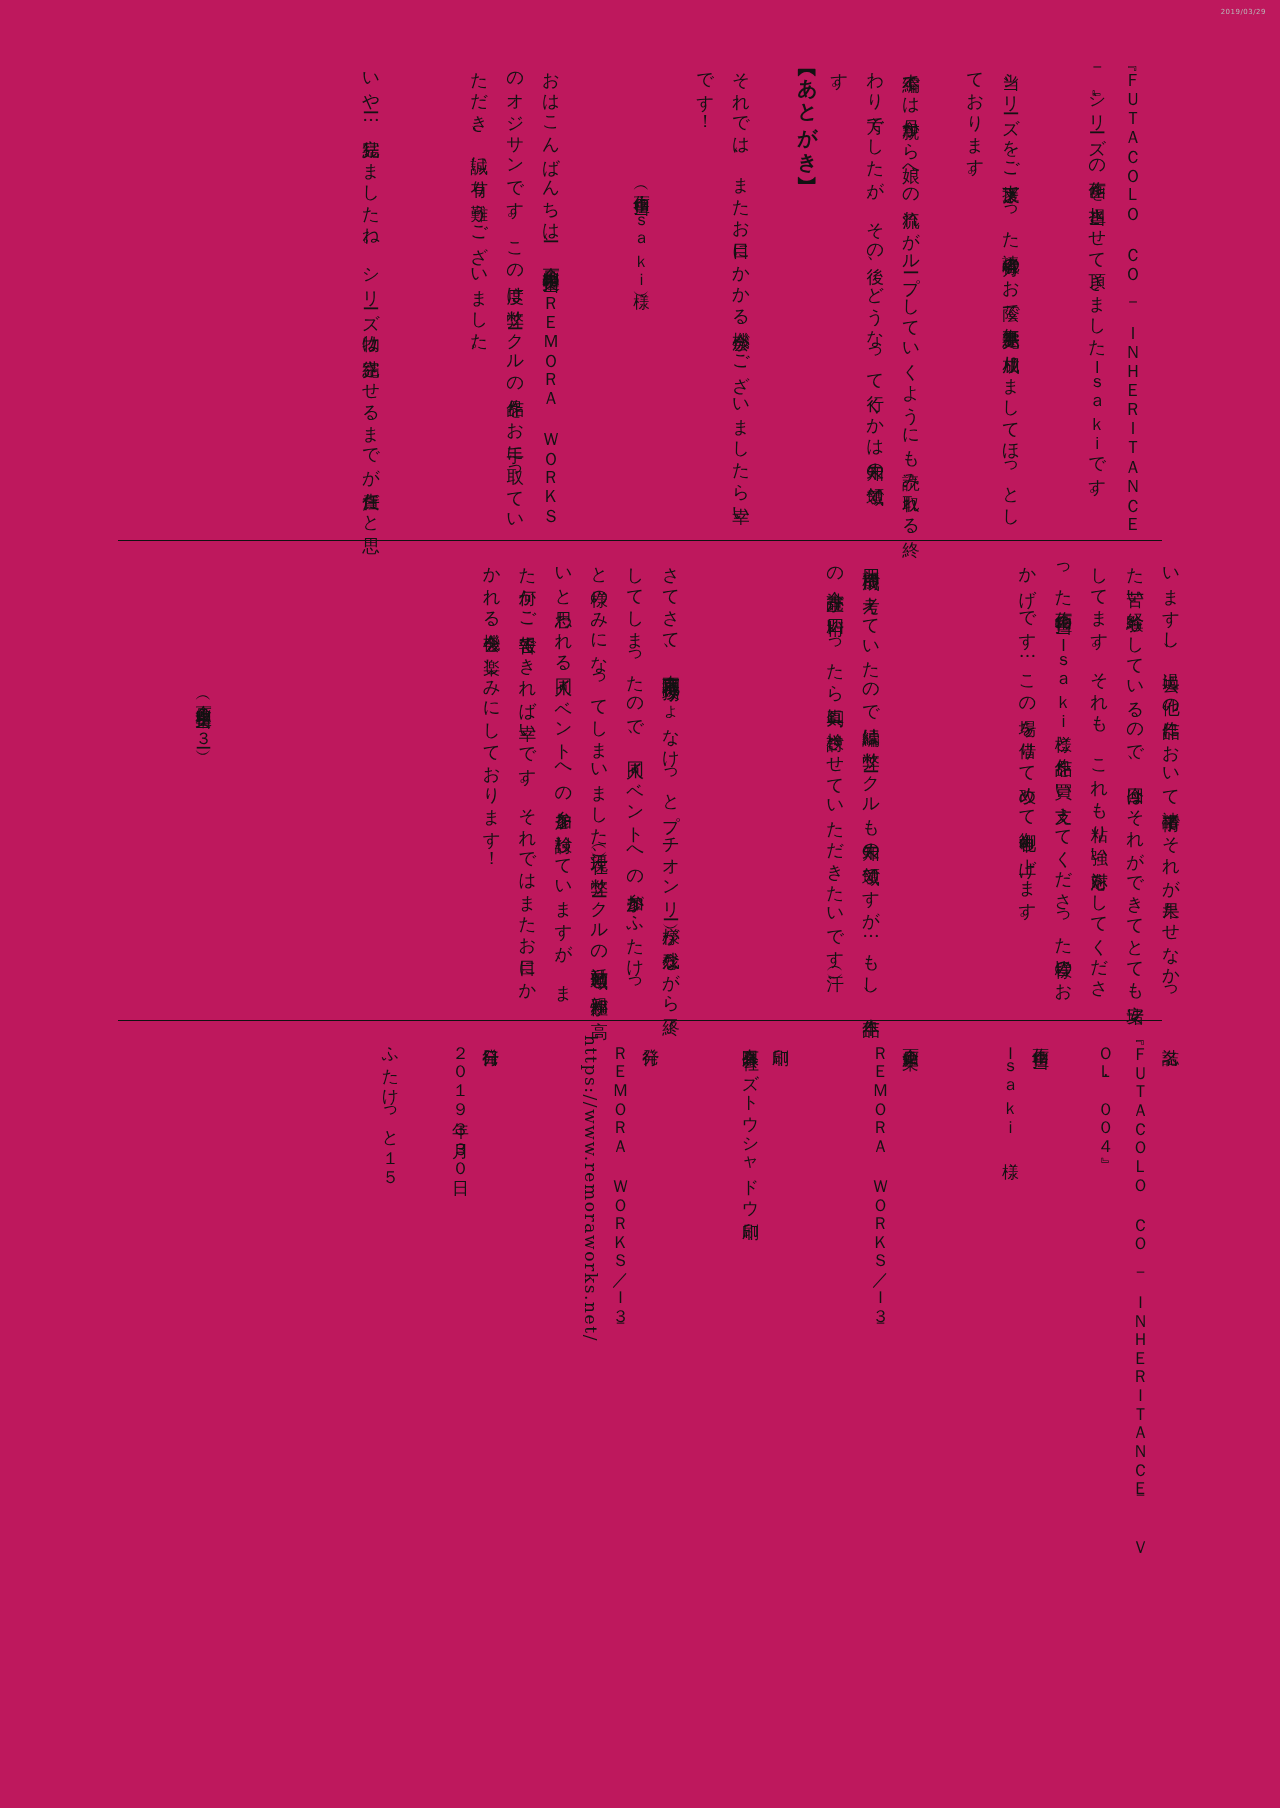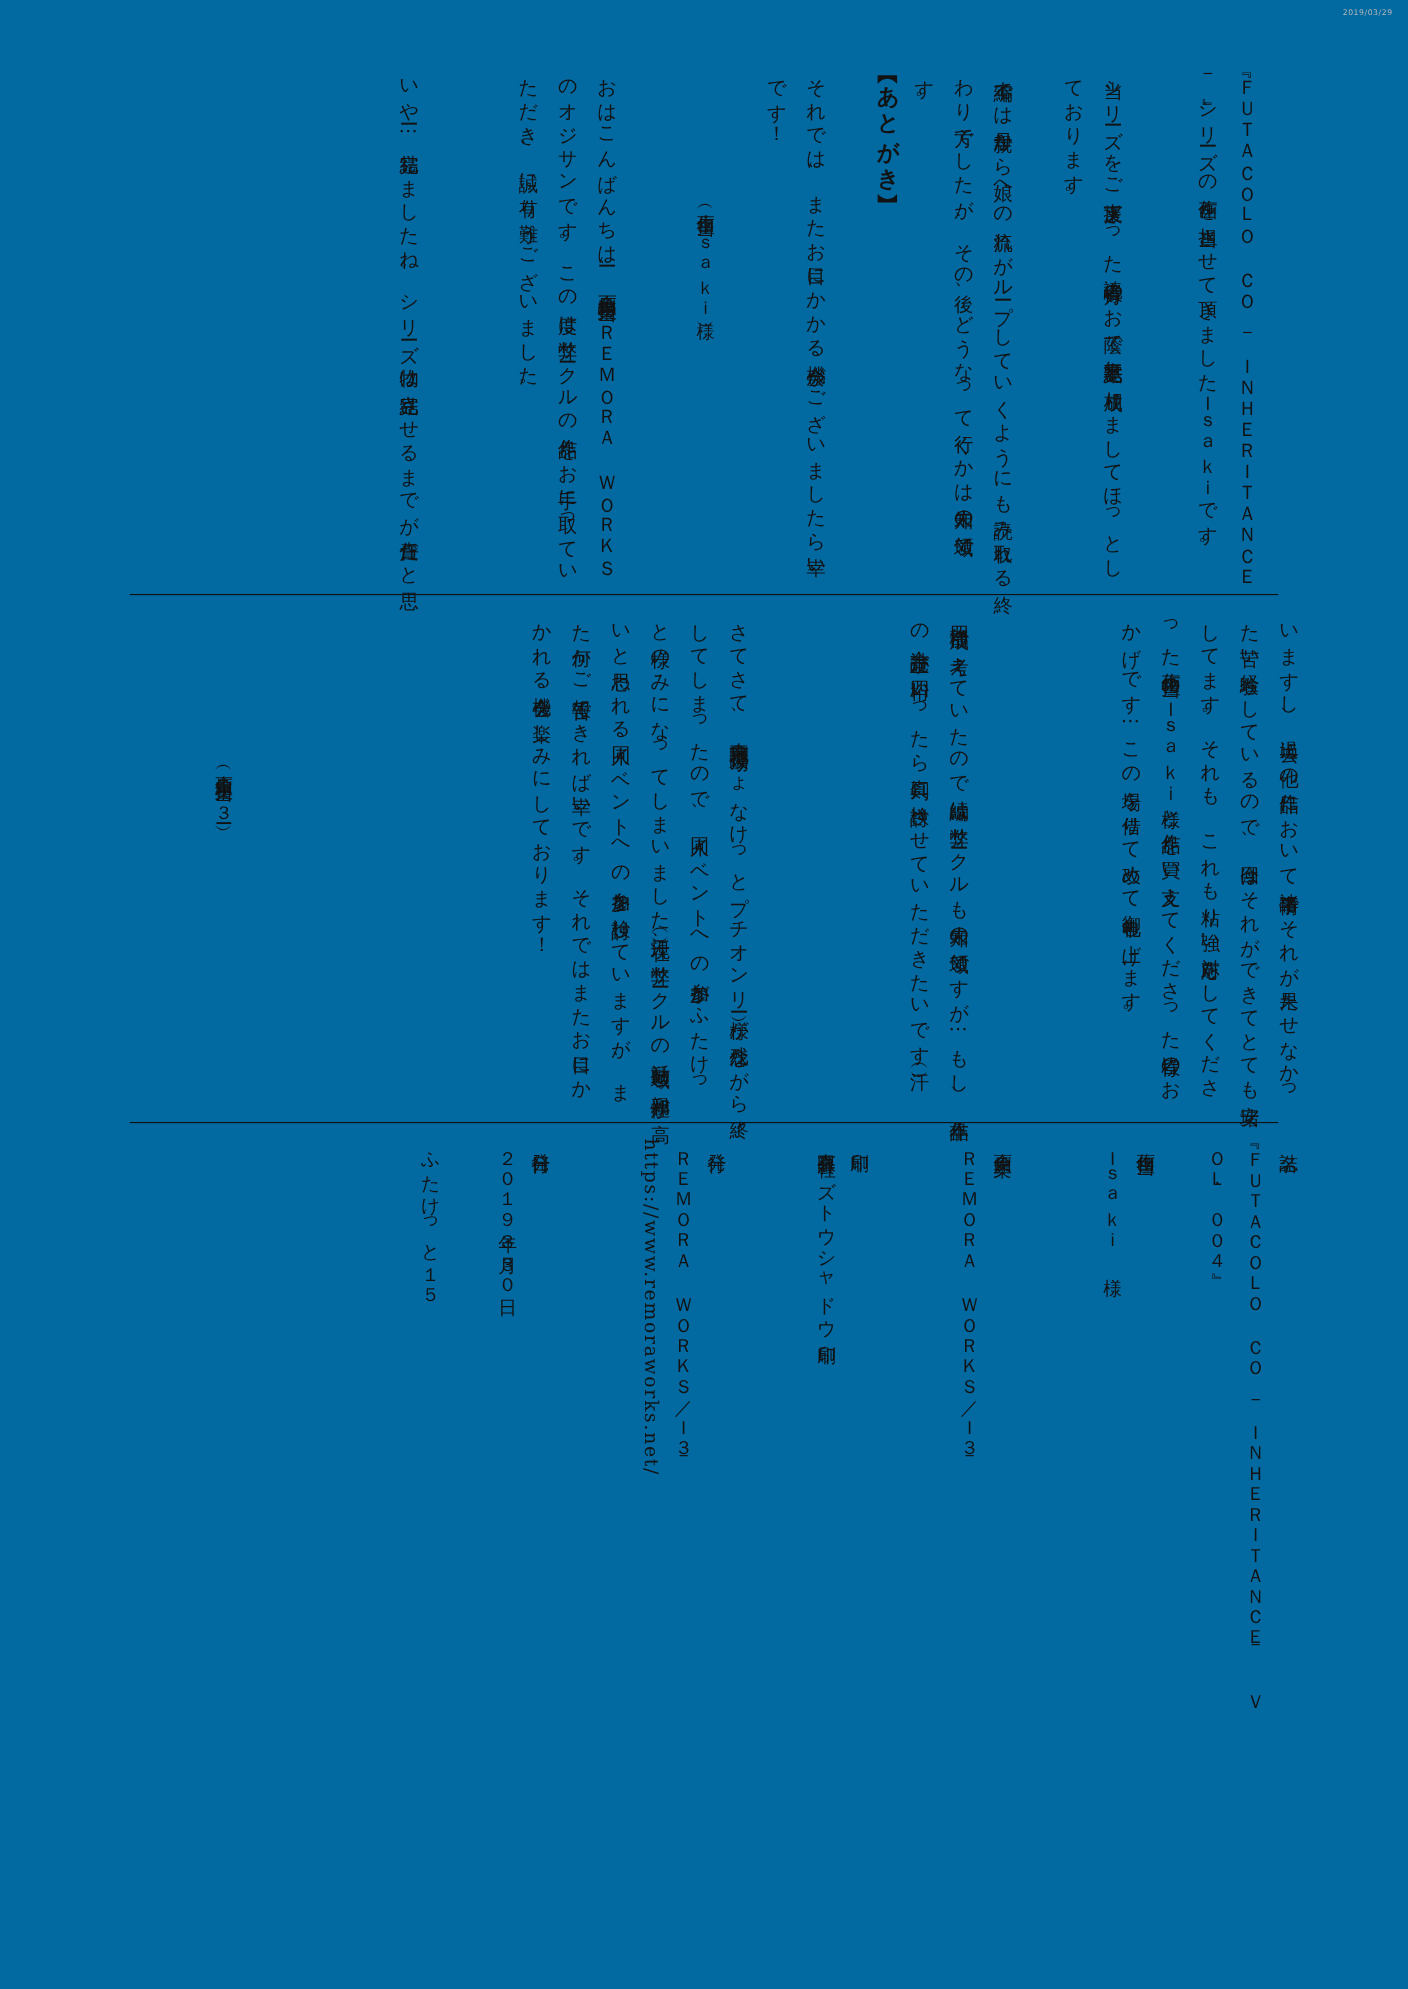--- a/index.html
+++ b/index.html
@@ -14,21 +14,21 @@
     font-family: "DejaVu Sans", sans-serif;
     color: #111111;
     overflow: hidden;
   }
 
   .page {
     position: absolute;
     left: 0; top: 0;
     width: 1280px;
     height: 1808px;
-    background: #0369a1;
+    background: #be185d;
   }
 
   
   .corner-mark {
     position: absolute;
     top: 8px;
     right: 14px;
     font-size: 7px;
     color: #b9b9b9;
     letter-spacing: 0.5px;

